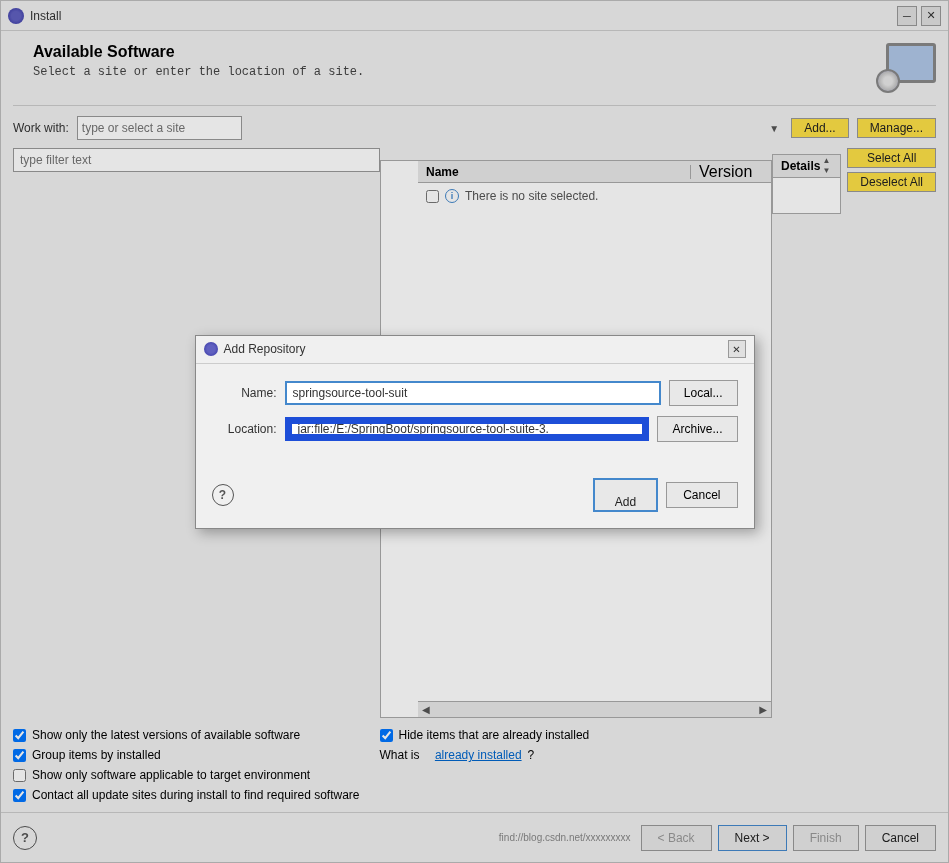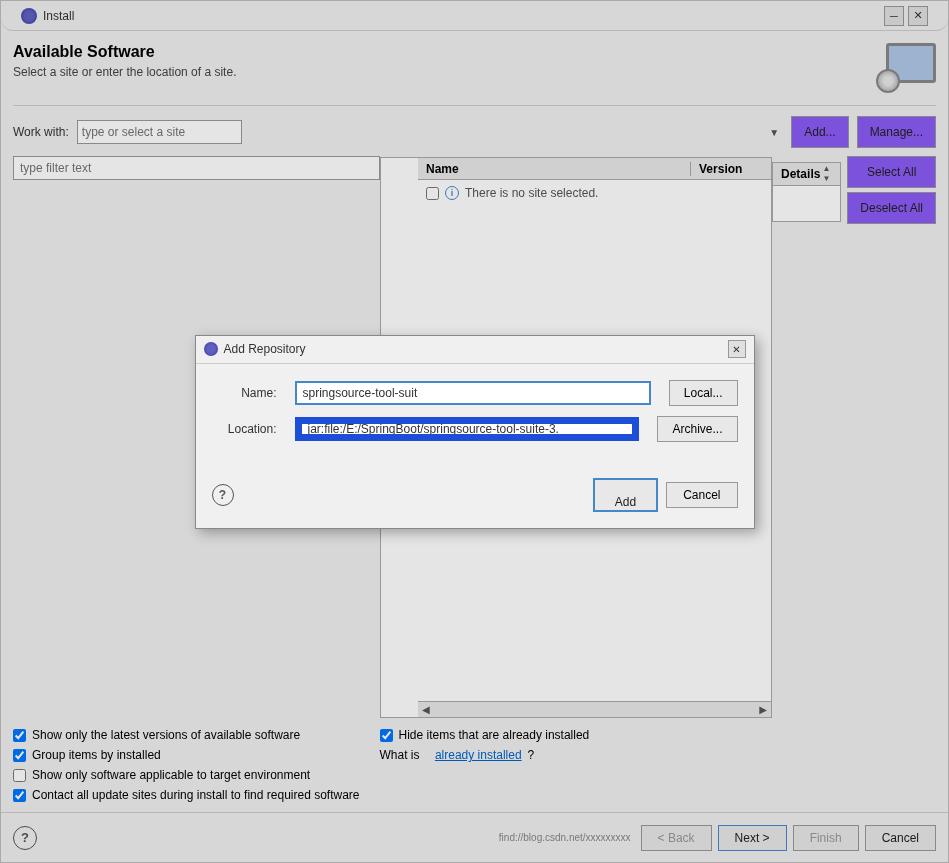--- a/index.html
+++ b/index.html
@@ -23,24 +23,23 @@
       flex-direction: column;
       position: relative;
     }
 
     
     .title-bar {
       background: #f0f0f0;
       height: 30px;
       display: flex;
       align-items: center;
-      padding: 0 20px;
+      padding: 0 7px;
       border-bottom: 1px solid #ccc;
       flex-shrink: 0;
-      border-radius: 12px;
     }
     .title-bar-icon {
       width: 16px;
       height: 16px;
       margin-right: 6px;
       background: radial-gradient(circle, #6060c0 40%, #3030a0 100%);
       border-radius: 50%;
       flex-shrink: 0;
     }
     .title-bar-text {
@@ -73,30 +72,31 @@
       padding: 12px 12px 0 12px;
       overflow: hidden;
     }
 
     
     .header-section {
       display: flex;
       align-items: flex-start;
       margin-bottom: 12px;
     }
-    .header-text { flex: 1; }
+    .header-text { flex: 1; margin-left: 20px; }
     .header-title {
       font-size: 16px;
       font-weight: bold;
       color: #000;
       margin-bottom: 4px;
     }
     .header-subtitle {
       font-size: 12px;
       color: #444;
+      font-family: Liberation Mono, monospace;
     }
     .header-logo {
       width: 60px;
       height: 50px;
       position: relative;
       flex-shrink: 0;
     }
     .logo-monitor {
       width: 50px;
       height: 40px;
@@ -157,24 +157,24 @@
     .dropdown-arrow {
       position: absolute;
       right: 4px;
       top: 50%;
       transform: translateY(-50%);
       font-size: 10px;
       color: #555;
       pointer-events: none;
     }
     .btn {
-      height: 32px;
+      height: 20px;
       padding: 0 12px;
       border: 1px solid #999;
-      background: #8b5cf6;
+      background: #fde047;
       font-size: 12px;
       cursor: pointer;
       color: #222;
       white-space: nowrap;
     }
     .filter-input {
       flex: 1;
       height: 24px;
       border: 1px solid #999;
       background: white;
@@ -184,42 +184,42 @@
     }
 
     
     .table-container {
       border: 1px solid #aaa;
       background: white;
       flex: 1;
       overflow: hidden;
       display: flex;
       flex-direction: column;
-      margin-top: 1px;
+      margin-top: 12px;
       padding-left: 37px;
     }
     .table-header {
       display: flex;
       background: #e8e8e8;
       border-bottom: 1px solid #aaa;
       height: 22px;
       align-items: center;
     }
     .table-header-name {
       flex: 1;
       padding: 0 8px;
       font-size: 12px;
       font-weight: bold;
       border-right: 1px solid #aaa;
     }
     .table-header-version {
       width: 80px;
       padding: 0 8px;
-      font-size: 12px;
-      font-weight: bold;
+      font-size: 16px;
+      font-weight: normal;
     }
     .table-body {
       flex: 1;
       padding: 4px 0;
       overflow: auto;
     }
     .table-row-item {
       display: flex;
       align-items: center;
       padding: 2px 8px;
@@ -437,21 +437,21 @@
       justify-content: center;
       font-size: 10px;
       color: #333;
     }
     .modal-body {
       padding: 16px;
     }
     .modal-form-row {
       display: flex;
       align-items: center;
-      gap: 18px;
+      gap: 8px;
       margin-bottom: 10px;
     }
     .modal-label {
       width: 65px;
       font-size: 12px;
       color: #333;
       text-align: right;
       flex-shrink: 0;
     }
     .modal-input {

